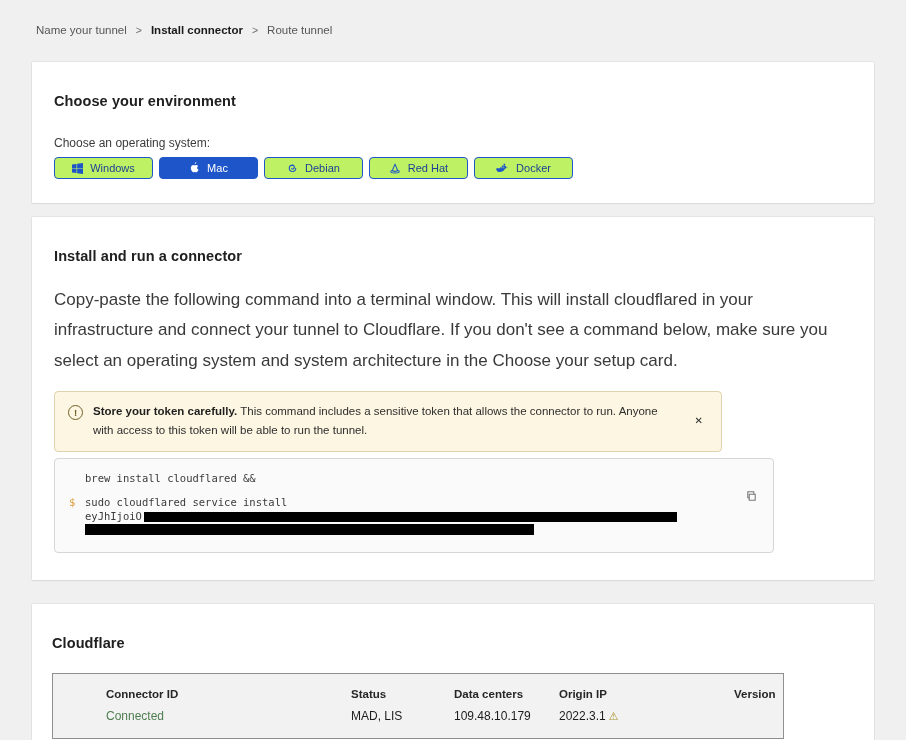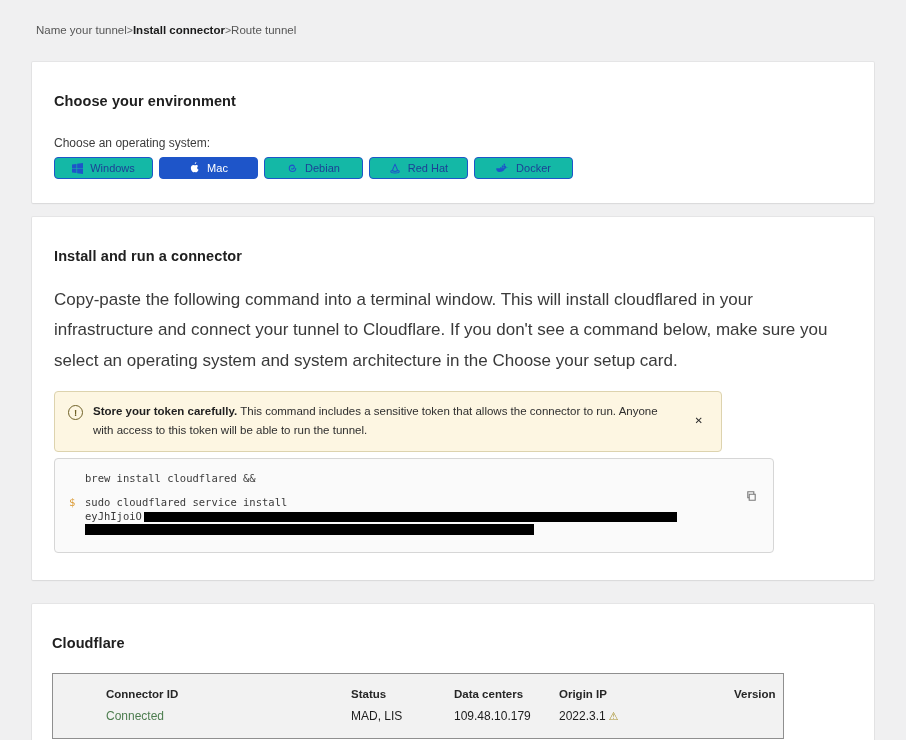--- a/index.html
+++ b/index.html
@@ -7,40 +7,40 @@
   body {
     background: #f0f0f1;
     font-family: "Liberation Sans", "DejaVu Sans", sans-serif;
     color: #222;
     overflow: hidden;
   }
 
   
   .breadcrumb {
     padding: 24px 0 0 36px;
-    display: flex; align-items: center; 
+    display: flex; align-items: center; gap: 9px;
     font-size: 11.5px; color: #565656;
   }
   .crumb { cursor: pointer; }
   .crumb.active { font-weight: 700; color: #1a1a1a; }
   .crumb-sep { color: #6d6d6d; font-size: 10.5px; }
 
   
   .card {
     width: 842px; margin-left: 32px; background: #ffffff;
     border-radius: 1px;
     box-shadow: 0 0 0 1px rgba(0,0,0,0.045), 0 1px 2px rgba(0,0,0,0.06);
   }
   .card h2 { font-size: 14.5px; font-weight: 700; color: #202020; letter-spacing: .1px; }
 
   .card-env { margin-top: 26px; padding: 31px 22px 24px 22px; }
   .os-label { margin-top: 27px; font-size: 12px; color: #3c3c3c; }
   .os-row { display: flex; gap: 6px; margin-top: 7px; }
   .os-btn {
-    width: 99px; height: 22px; background: #14b8a6;
+    width: 99px; height: 22px; background: #bef264;
     border: 1px solid #1e55c9; border-radius: 4px;
     display: flex; align-items: center; justify-content: center; gap: 7px;
     font-family: inherit; font-size: 11px; color: #1d3f96; cursor: pointer;
   }
   .os-btn .ic { display: flex; align-items: center; }
   .os-btn.selected { background: #1e55c9; color: #ffffff; }
 
   .card-install { margin-top: 14px; padding: 31px 22px 27px 22px; }
   .desc { margin-top: 21px; font-size: 17px; color: #3a3a3a; line-height: 1.78; padding-right: 4px; }
 

